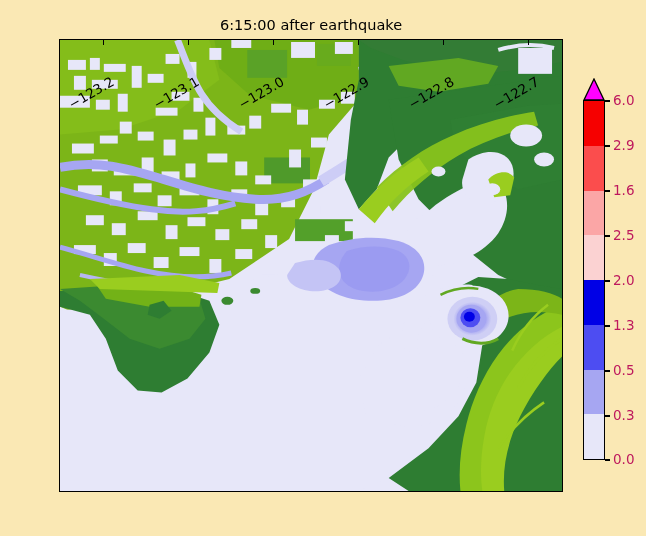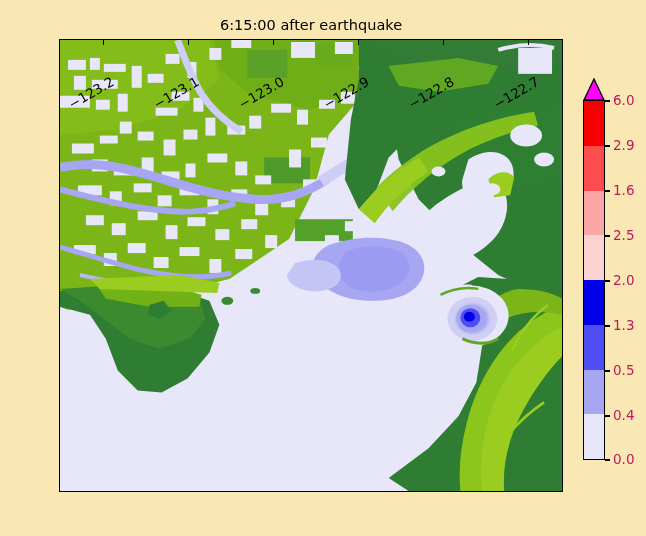--- a/index.html
+++ b/index.html
@@ -456,20 +456,20 @@
   <div class="cbtick-wrap" style="top:314px">
     <div class="cbtick-mark"></div>
     <div class="cbtick-label">1.3</div>
   </div>
   <div class="cbtick-wrap" style="top:359px">
     <div class="cbtick-mark"></div>
     <div class="cbtick-label">0.5</div>
   </div>
   <div class="cbtick-wrap" style="top:404px">
     <div class="cbtick-mark"></div>
-    <div class="cbtick-label">0.4</div>
+    <div class="cbtick-label">0.3</div>
   </div>
   <div class="cbtick-wrap" style="top:448px">
     <div class="cbtick-mark"></div>
     <div class="cbtick-label">0.0</div>
   </div>
 
 </div>
 
 </body></html>

